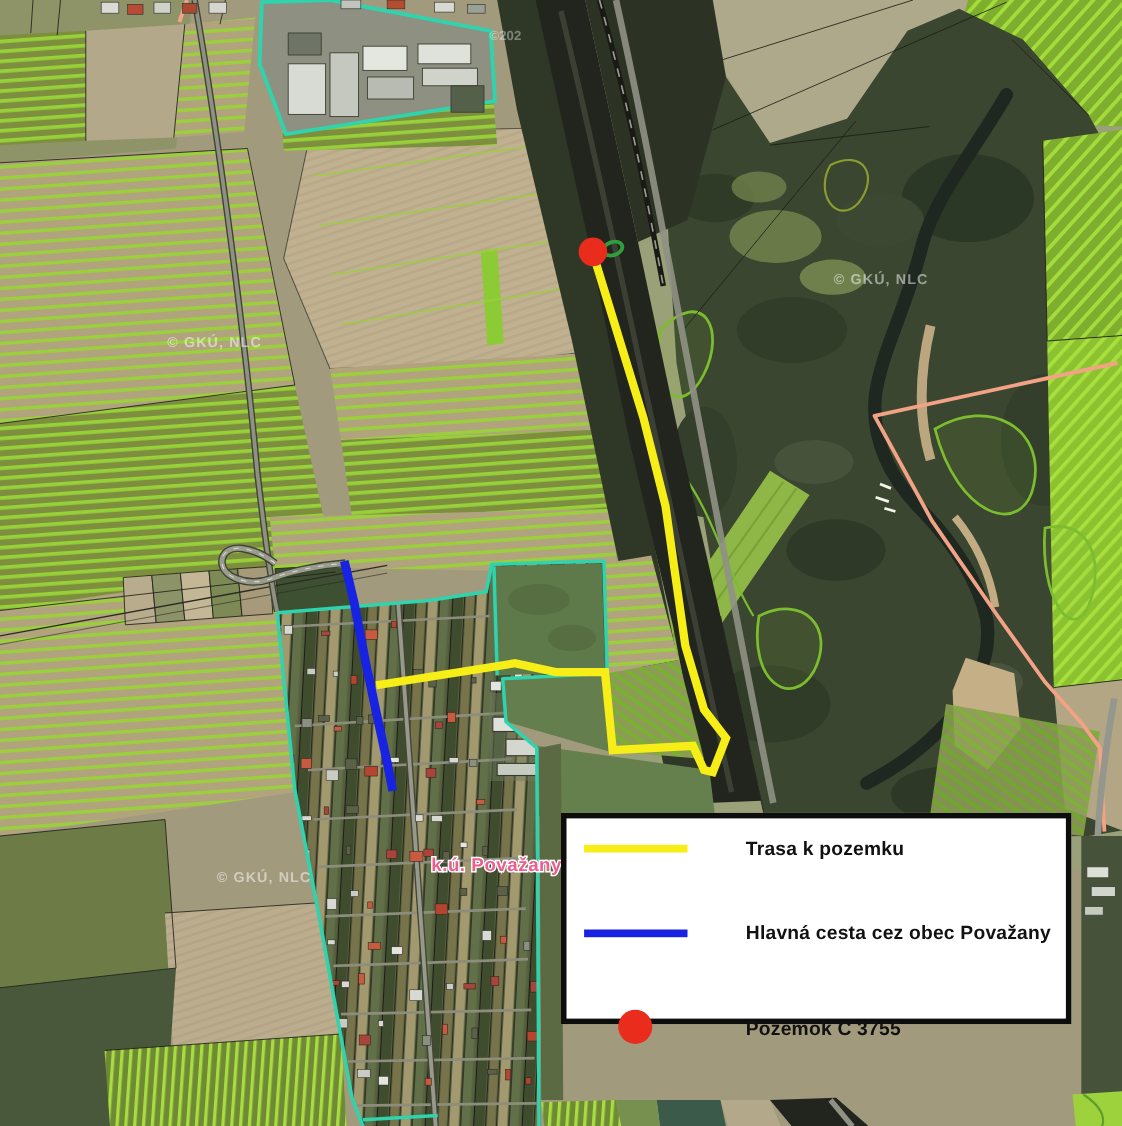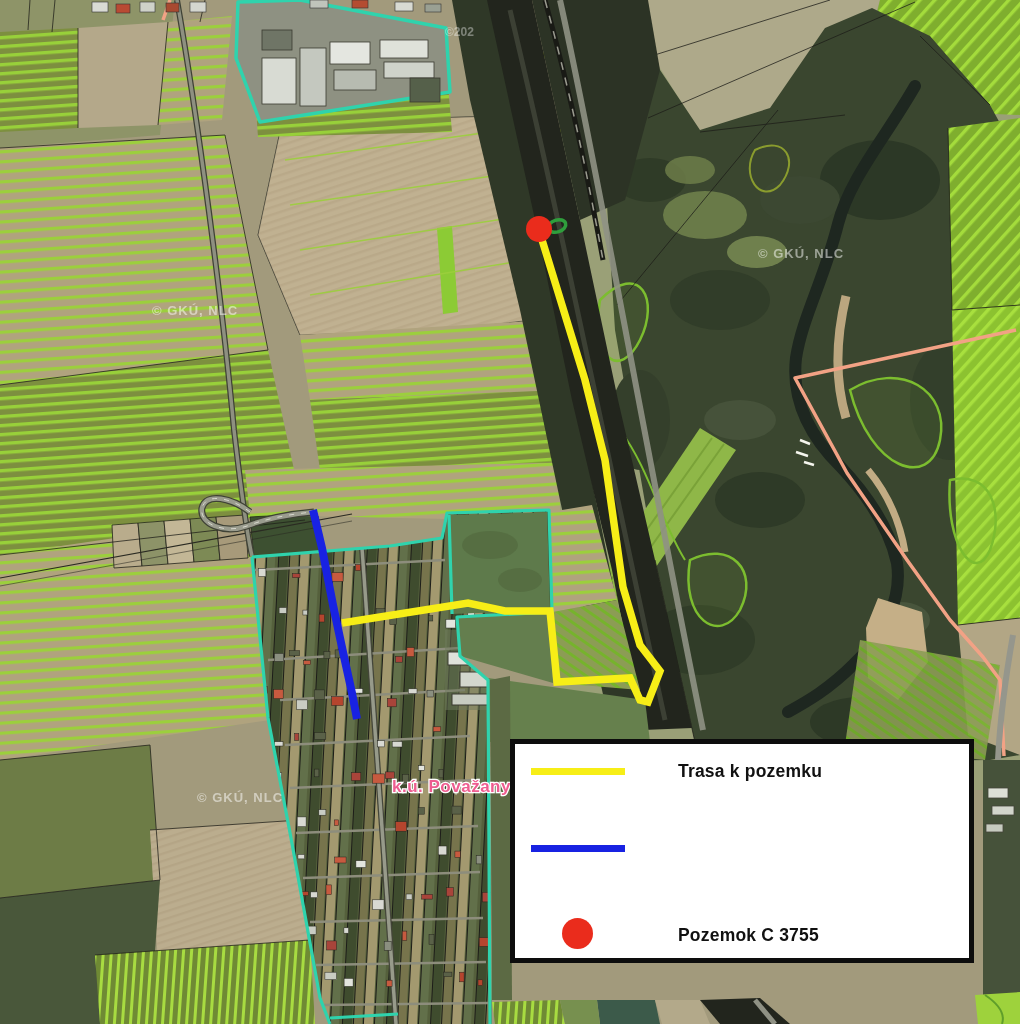--- a/index.html
+++ b/index.html
@@ -1,20 +1,20 @@
 <!DOCTYPE html>
 <html><head>
 <meta charset="utf-8">
 <style>
   html,body{margin:0;padding:0;background:#222;}
   #stage{position:relative;width:1020px;height:1024px;overflow:hidden;
          font-family:"Liberation Sans",sans-serif;background:#a29a7c;}
   #mapsvg{position:absolute;left:0;top:0;}
   
-  #legend{position:absolute;left:510px;top:739px;width:464px;height:224px;
+  #legend{position:absolute;left:510px;top:739px;width:464px;height:192px;
           background:#ffffff;border:5px solid #0d0d0d;box-sizing:border-box;}
   .lsample{position:absolute;left:16px;width:94px;height:7px;}
   .ldot{position:absolute;left:47px;width:31px;height:31px;border-radius:50%;}
   .llabel{position:absolute;left:163px;font-size:17.5px;font-weight:bold;color:#111;
           letter-spacing:.2px;white-space:nowrap;}
   .wm{fill:rgba(255,255,255,.5);font-size:13px;letter-spacing:1px;font-weight:bold;}
   .wm2{fill:rgba(255,255,255,.38);font-size:12px;font-weight:bold;}
   .kulabel{font-size:17px;font-weight:bold;fill:#ee5d90;stroke:#ffffff;stroke-width:2.6px;
            paint-order:stroke;letter-spacing:.5px;}
 </style>
@@ -414,17 +414,18 @@
   <text class="wm" x="197" y="802">© GKÚ, NLC</text>
   <text class="wm2" x="445" y="36">©202</text>
   <text class="kulabel" x="392" y="792">k.ú. Považany</text>
 </svg>
 
   <div id="legend">
     <div class="lsample" style="top: 24px; background: rgb(247, 238, 23);"></div>
     <div class="llabel" style="top:17px">Trasa k pozemku</div>
 
     <div class="lsample" style="top: 101px; background: rgb(24, 34, 226);"></div>
+    <div class="llabel" style="top:94px">Hlavná cesta cez obec Považany</div>
 
     <div class="ldot" style="top: 174px; background: rgb(234, 44, 28);"></div>
     <div class="llabel" style="top:181px">Pozemok C 3755</div>
   </div>
 </div>
 
 </body></html>

